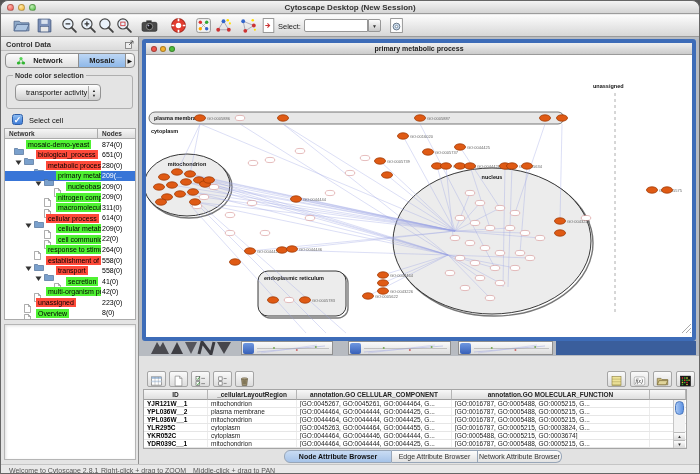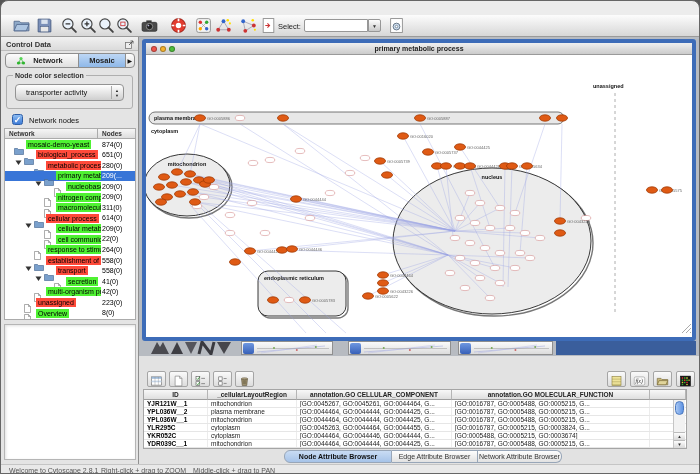--- a/index.html
+++ b/index.html
@@ -25,21 +25,21 @@
 .ph-label{position:absolute;left:5px;top:3px;font-size:7.5px;font-weight:bold;color:#333}
 .float-icon{position:absolute;right:4px;top:3px;width:9px;height:9px}
 .cp-tabs{position:absolute;left:4px;top:16px;width:130px;height:15px;border:1px solid #8E8E8E;border-radius:4px;background:linear-gradient(#FCFCFC,#DFDFDF)}
 .cp-tab{position:absolute;top:0;height:13px;font-size:7.5px;font-weight:bold;color:#222;text-align:center;line-height:13px}
 .cp-tab.network{left:0;width:72px;padding-left:12px}
 .cp-tab.network svg{position:absolute;left:10px;top:2px;width:10px;height:10px}
 .cp-tab.mosaic{left:72px;width:48px;background:linear-gradient(#BDD7F5,#8FB8E8);border-left:1px solid #8E8E8E;border-right:1px solid #8E8E8E}
 .cp-arrow{position:absolute;right:2px;top:3px;font-size:6px;color:#111}
 .groupbox{position:absolute;left:5px;top:38px;width:127px;height:34px;border:1px solid #AFAFAF;border-radius:3px}
 .groupbox-label{position:absolute;left:6px;top:-4px;background:#E4E4E4;padding:0 2px;font-size:7px;font-weight:bold;color:#333}
-.combo{position:absolute;left:8px;top:8px;width:109px;height:17px;border:1px solid #939393;border-radius:4px;background:linear-gradient(#FFFFFF,#CFCFCF);font-size:7.5px;line-height:15px;padding-left:10px;color:#111}
+.combo{position:absolute;left:8px;top:8px;width:86px;height:17px;border:1px solid #939393;border-radius:4px;background:linear-gradient(#FFFFFF,#CFCFCF);font-size:7.5px;line-height:15px;padding-left:10px;color:#111}
 .combo-arrows{position:absolute;right:2px;top:1px;font-size:4px;line-height:5px;color:#222;border-left:1px solid #AAA;padding:2px 2px 0 3px;height:13px;text-align:center}
 .check-row{position:absolute;left:11px;top:77px;height:12px;width:100px}
 .checkbox{position:absolute;left:0;top:0;width:11px;height:11px;border-radius:2.5px;background:linear-gradient(#8CBCF2,#3E7BD6);border:1px solid #2D5EA8;color:#FFF;font-size:9px;line-height:10px;text-align:center;font-weight:bold}
 .check-label{position:absolute;left:17px;top:2px;font-size:7.5px;color:#111;white-space:nowrap}
 .tree-header{position:absolute;left:3px;top:91px;width:132px;height:11px;display:flex}
 .th{background:linear-gradient(#F6F6F6,#DDDDDD);border:1px solid #ABABAB;border-left:none;font-size:6.5px;font-weight:bold;color:#333;line-height:9px;padding-left:4px}
 .th:first-child{border-left:1px solid #ABABAB;width:94px}
 .th:last-child{flex:1}
 .tree{position:absolute;left:3px;top:102px;width:132px;height:181px;background:#FFF;border:1px solid #ABABAB;border-top:none;overflow:hidden}
 .tree-row{position:relative;height:10.55px;width:100%}
@@ -88,20 +88,26 @@
 .btab.selected{background:linear-gradient(#C9DCF4,#A6C3E8);font-weight:bold;color:#111}
 
 .status-bar{position:absolute;left:0;top:463px;width:100%;height:11px;background:#E9E9E9;border-top:1px solid #C5C5C5}
 .sb{position:absolute;top:1.5px;font-size:7px;color:#555;white-space:nowrap}
 </style>
 </head>
 <body>
 
 <div id="app">
 
+  <div class="titlebar">
+    <span class="tl red"></span>
+    <span class="tl yellow"></span>
+    <span class="tl green"></span>
+    <div class="win-title">Cytoscape Desktop (New Session)</div>
+  </div>
 
   <div class="toolbar" id="main-toolbar">
     <span class="search-label">Select:</span>
     <input class="search-input" value="" style="">
     <span class="search-arrow">▼</span>
   <span class="tb-icon" style="left: 12px;"><svg viewBox="0 0 16 16">
           <path d="M1 4h5l1.5 1.5H15V13H1z" fill="#8FAAC9" stroke="#51688C" stroke-width="0.8"></path>
           <path d="M1 13l2.5-6H15l-2.5 6z" fill="#AEC6E2" stroke="#51688C" stroke-width="0.8"></path>
         </svg></span>
       <span class="tb-icon" style="left: 35px;"><svg viewBox="0 0 16 16">
@@ -205,21 +211,21 @@
     </div>
     <div class="groupbox">
       <span class="groupbox-label">Node color selection</span>
       <div class="combo">
         <span>transporter activity</span>
         <span class="combo-arrows">▲<br>▼</span>
       </div>
     </div>
     <div class="check-row">
       <span class="checkbox">✓</span>
-      <span class="check-label">Network nodes</span>
+      <span class="check-label">Select cell</span>
     </div>
     <div class="tree-header">
       <div class="th">Network</div>
       <div class="th">Nodes</div>
     </div>
     <div class="tree" id="tree">
         <div class="tree-row">
           <span class="node-icon" style="left: 9px;"><svg width="10" height="8" viewBox="0 0 10 8">
               <path d="M0.5 1.5h3l1 1h5v5h-9z" fill="#7AA0CC" stroke="#3E608C" stroke-width="0.6"></path>
             </svg></span>

